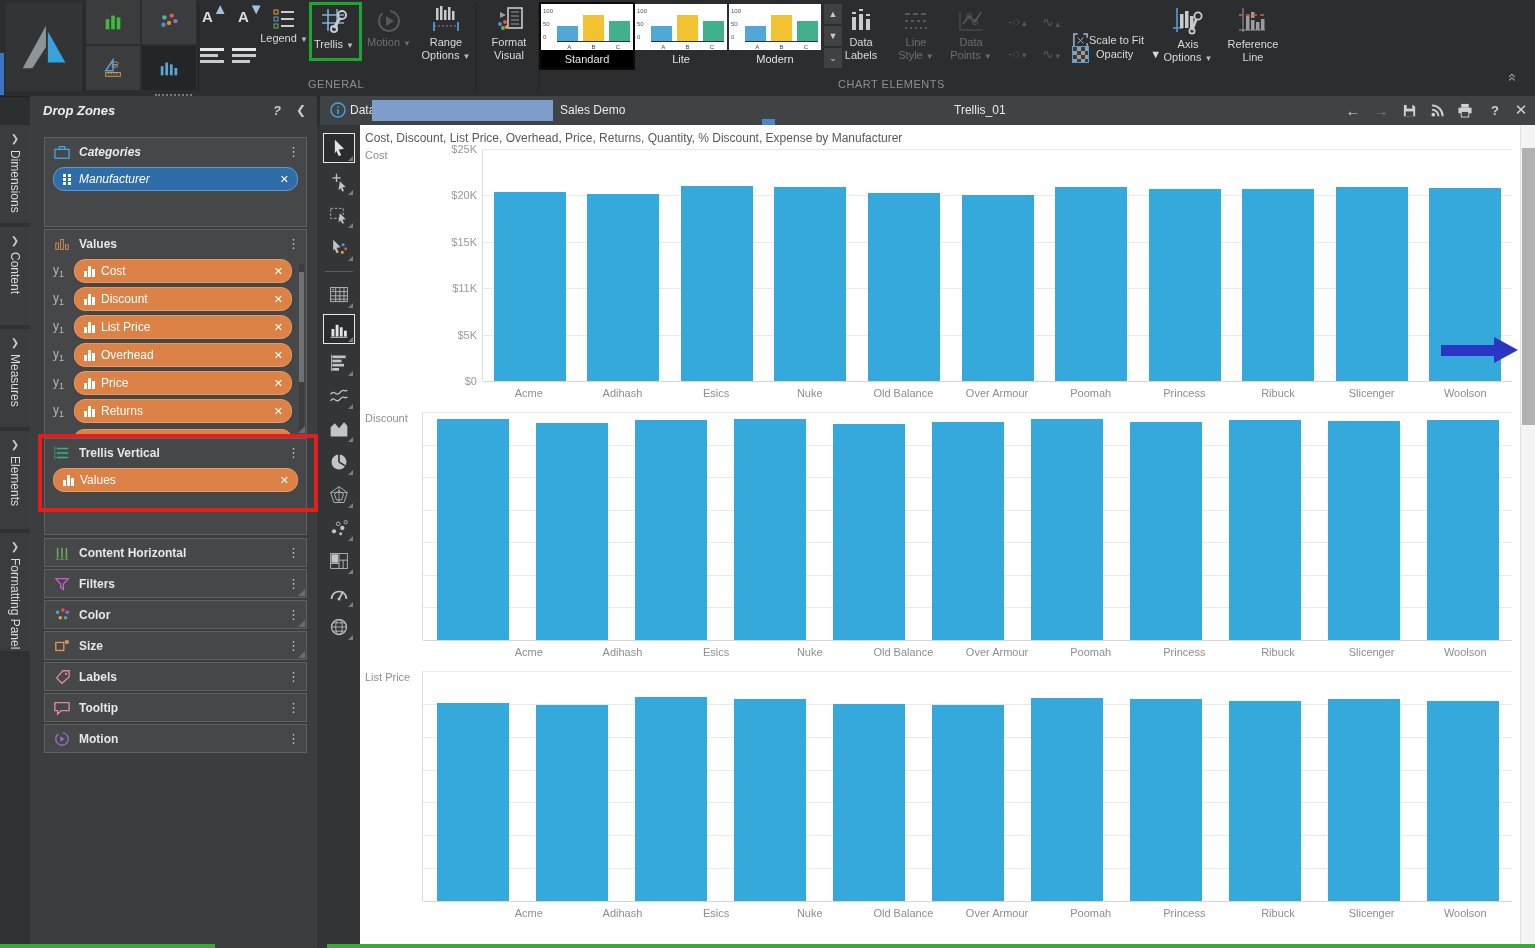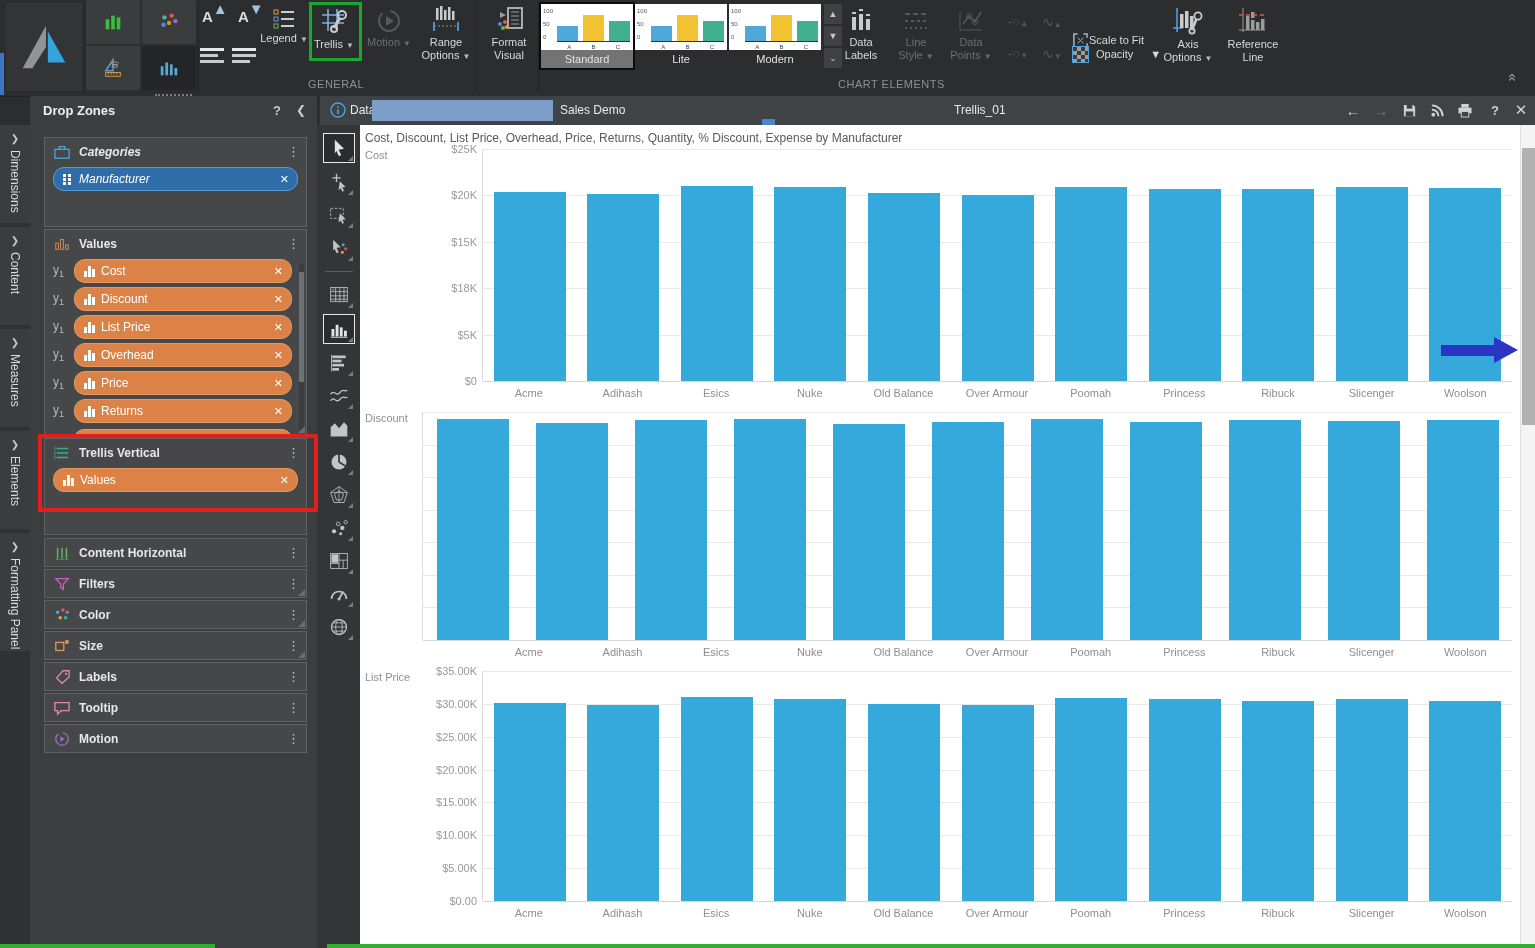--- a/index.html
+++ b/index.html
@@ -22,21 +22,21 @@
   .grouplabel{position:absolute;top:78px;font-size:11px;color:#8d9093;letter-spacing:.5px;}
   .fontA{font-size:15px;color:#dcdee0;font-weight:bold;position:relative;}
   .alignicon{width:26px;height:16px;display:flex;flex-direction:column;gap:3px;}
   .alignicon i{display:block;height:3px;background:#c9cbcc;}
   .alignicon i.long{background:#e6e8e9;}
   
   .gcell{position:absolute;top:4px;width:92px;height:64px;cursor:pointer;}
   .gcell .thumb{height:46px;background:#fff;position:relative;overflow:hidden;}
   .gcell .glabel{height:18px;font-size:11px;color:#e2e4e5;display:flex;align-items:center;justify-content:center;background:transparent;}
   .gcell.sel{outline:2px solid #0b0b0b;}
-  .gcell.sel .glabel{background:#737373;}
+  .gcell.sel .glabel{background:#000000;}
   .mini-ax{position:absolute;left:2px;top:1px;font-size:6px;color:#555;line-height:13px;}
   .mini-bars{position:absolute;left:16px;right:3px;bottom:8px;top:4px;display:flex;align-items:flex-end;gap:5px;border-bottom:1px solid #333;}
   .mini-bars b{flex:1;display:block;}
   .mini-cats{position:absolute;left:16px;right:3px;bottom:0;display:flex;font-size:6px;color:#444;}
   .mini-cats span{flex:1;text-align:center;}
   .garrow{position:absolute;width:18px;height:20px;background:#3f4143;color:#c8cacb;font-size:9px;display:flex;align-items:center;justify-content:center;cursor:pointer;}
   .chk{width:15px;height:15px;border:1px solid #4aa3df;background:
      repeating-conic-gradient(#9a9c9e 0% 25%, #3a3c3e 0% 50%) 0 0/8px 8px;}
   .collapse{position:absolute;left:1510px;top:68px;font-size:15px;color:#9fa2a4;transform:rotate(90deg);cursor:pointer;letter-spacing:-2px;}
 
@@ -50,21 +50,21 @@
   .dots-handle{position:absolute;left:155px;top:94px;width:37px;border-top:2px dotted #7a7d7f;}
 
   
   .leftrail{position:absolute;left:0;top:125px;width:30px;height:823px;background:#2f3132;display:flex;flex-direction:column;gap:4px;}
   .railtab{background:#3a3d3f;display:flex;flex-direction:column;align-items:center;padding-top:8px;gap:6px;cursor:pointer;}
   .railtab .chev{color:#c7c9ca;font-size:10px;}
   .railtab .vtext{writing-mode:vertical-rl;font-size:12px;color:#d9dbdc;}
 
   
   .dzpanel{position:absolute;left:30px;top:96px;width:287px;height:852px;background:#3b3d3f;border-right:1px solid #28292a;}
-  .dzheader{position:absolute;left:0;top:0;width:100%;height:29px;}
+  .dzheader{position:absolute;left:0;top:0;width:100%;height:29px;font-style:italic;}
   .dztitle{position:absolute;left:13px;top:7px;font-size:13px;font-weight:bold;color:#eceeef;}
   .dzhelp{position:absolute;left:243px;top:7px;font-size:13px;font-weight:bold;color:#c9cbcc;cursor:pointer;}
   .dzcollapse{position:absolute;left:266px;top:7px;font-size:12px;color:#c9cbcc;cursor:pointer;}
   .section{position:absolute;left:14px;width:261px;background:#454749;border:1px solid #5e6062;}
   .sechead{height:27px;display:flex;align-items:center;padding:0 6px 0 8px;gap:8px;}
   .sechead .slabel{font-size:12px;font-weight:bold;color:#e6e8e9;flex:1;}
   .kebab{color:#c2c4c5;font-size:13px;cursor:pointer;line-height:10px;}
   .chip{height:22px;border-radius:11px;display:flex;align-items:center;padding:0 8px 0 9px;gap:6px;cursor:pointer;}
   .chip .clabel{font-size:12px;color:#fff;flex:1;white-space:nowrap;}
   .chip .cx{color:#fff;font-size:11px;cursor:pointer;}
@@ -825,21 +825,21 @@
   <div class="canvas">
     <div class="ctitle">Cost, Discount, List Price, Overhead, Price, Returns, Quantity, % Discount, Expense by Manufacturer</div>
     <div id="panels">
         <div class="cpanel">
           <div class="prow">
             <div class="plabel">Cost</div>
             <div class="yaxis">
               <span class="ytick" style="top: -6px;">$25K</span>
               <span class="ytick" style="top: 40.4px;">$20K</span>
               <span class="ytick" style="top: 86.8px;">$15K</span>
-              <span class="ytick" style="top: 133.2px;">$18K</span>
+              <span class="ytick" style="top: 133.2px;">$11K</span>
               <span class="ytick" style="top: 179.6px;">$5K</span>
               <span class="ytick" style="top: 226px;">$0</span>
             </div>
             <div class="plot" style="height: 232px;">
               <div class="gridline" style="top: 0px;"></div>
               <div class="gridline" style="top: 46px;"></div>
               <div class="gridline" style="top: 93px;"></div>
               <div class="gridline" style="top: 139px;"></div>
               <div class="gridline" style="top: 186px;"></div>
               <div class="gridline zero" style="top: 232px;"></div>
@@ -953,30 +953,20 @@
             <div class="xlabel">Poomah</div>
             <div class="xlabel">Princess</div>
             <div class="xlabel">Ribuck</div>
             <div class="xlabel">Slicenger</div>
             <div class="xlabel">Woolson</div>
           </div>
         </div>
         <div class="cpanel">
           <div class="prow">
             <div class="plabel">List Price</div>
-            <div class="yaxis">
-              <span class="ytick" style="top: -6px;">$35.00K</span>
-              <span class="ytick" style="top: 26.8571px;">$30.00K</span>
-              <span class="ytick" style="top: 59.7143px;">$25.00K</span>
-              <span class="ytick" style="top: 92.5714px;">$20.00K</span>
-              <span class="ytick" style="top: 125.429px;">$15.00K</span>
-              <span class="ytick" style="top: 158.286px;">$10.00K</span>
-              <span class="ytick" style="top: 191.143px;">$5.00K</span>
-              <span class="ytick" style="top: 224px;">$0.00</span>
-            </div>
             <div class="plot" style="height: 230px;">
               <div class="gridline" style="top: 0px;"></div>
               <div class="gridline" style="top: 33px;"></div>
               <div class="gridline" style="top: 66px;"></div>
               <div class="gridline" style="top: 99px;"></div>
               <div class="gridline" style="top: 131px;"></div>
               <div class="gridline" style="top: 164px;"></div>
               <div class="gridline" style="top: 197px;"></div>
               <div class="gridline zero" style="top: 230px;"></div>
               <div class="bars">

